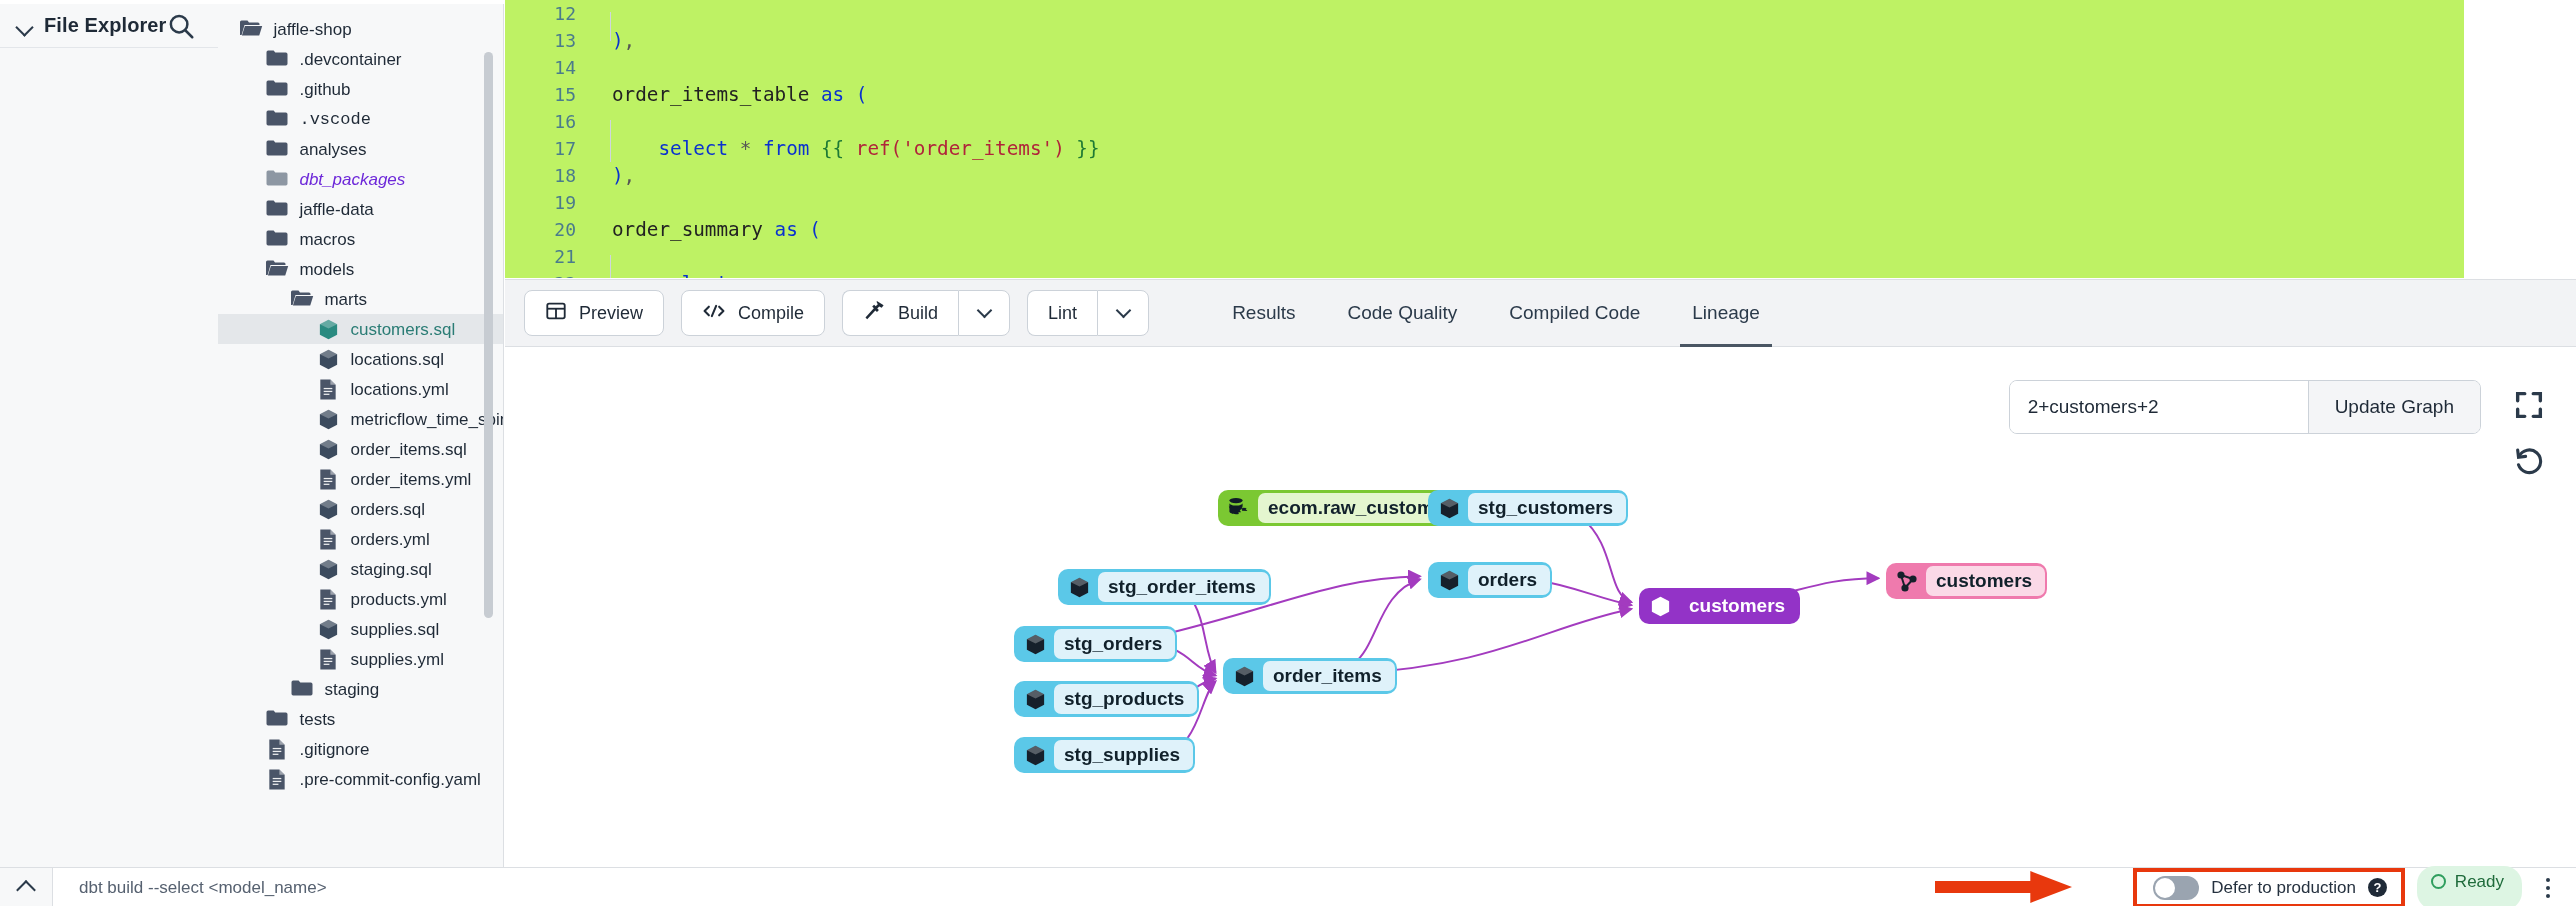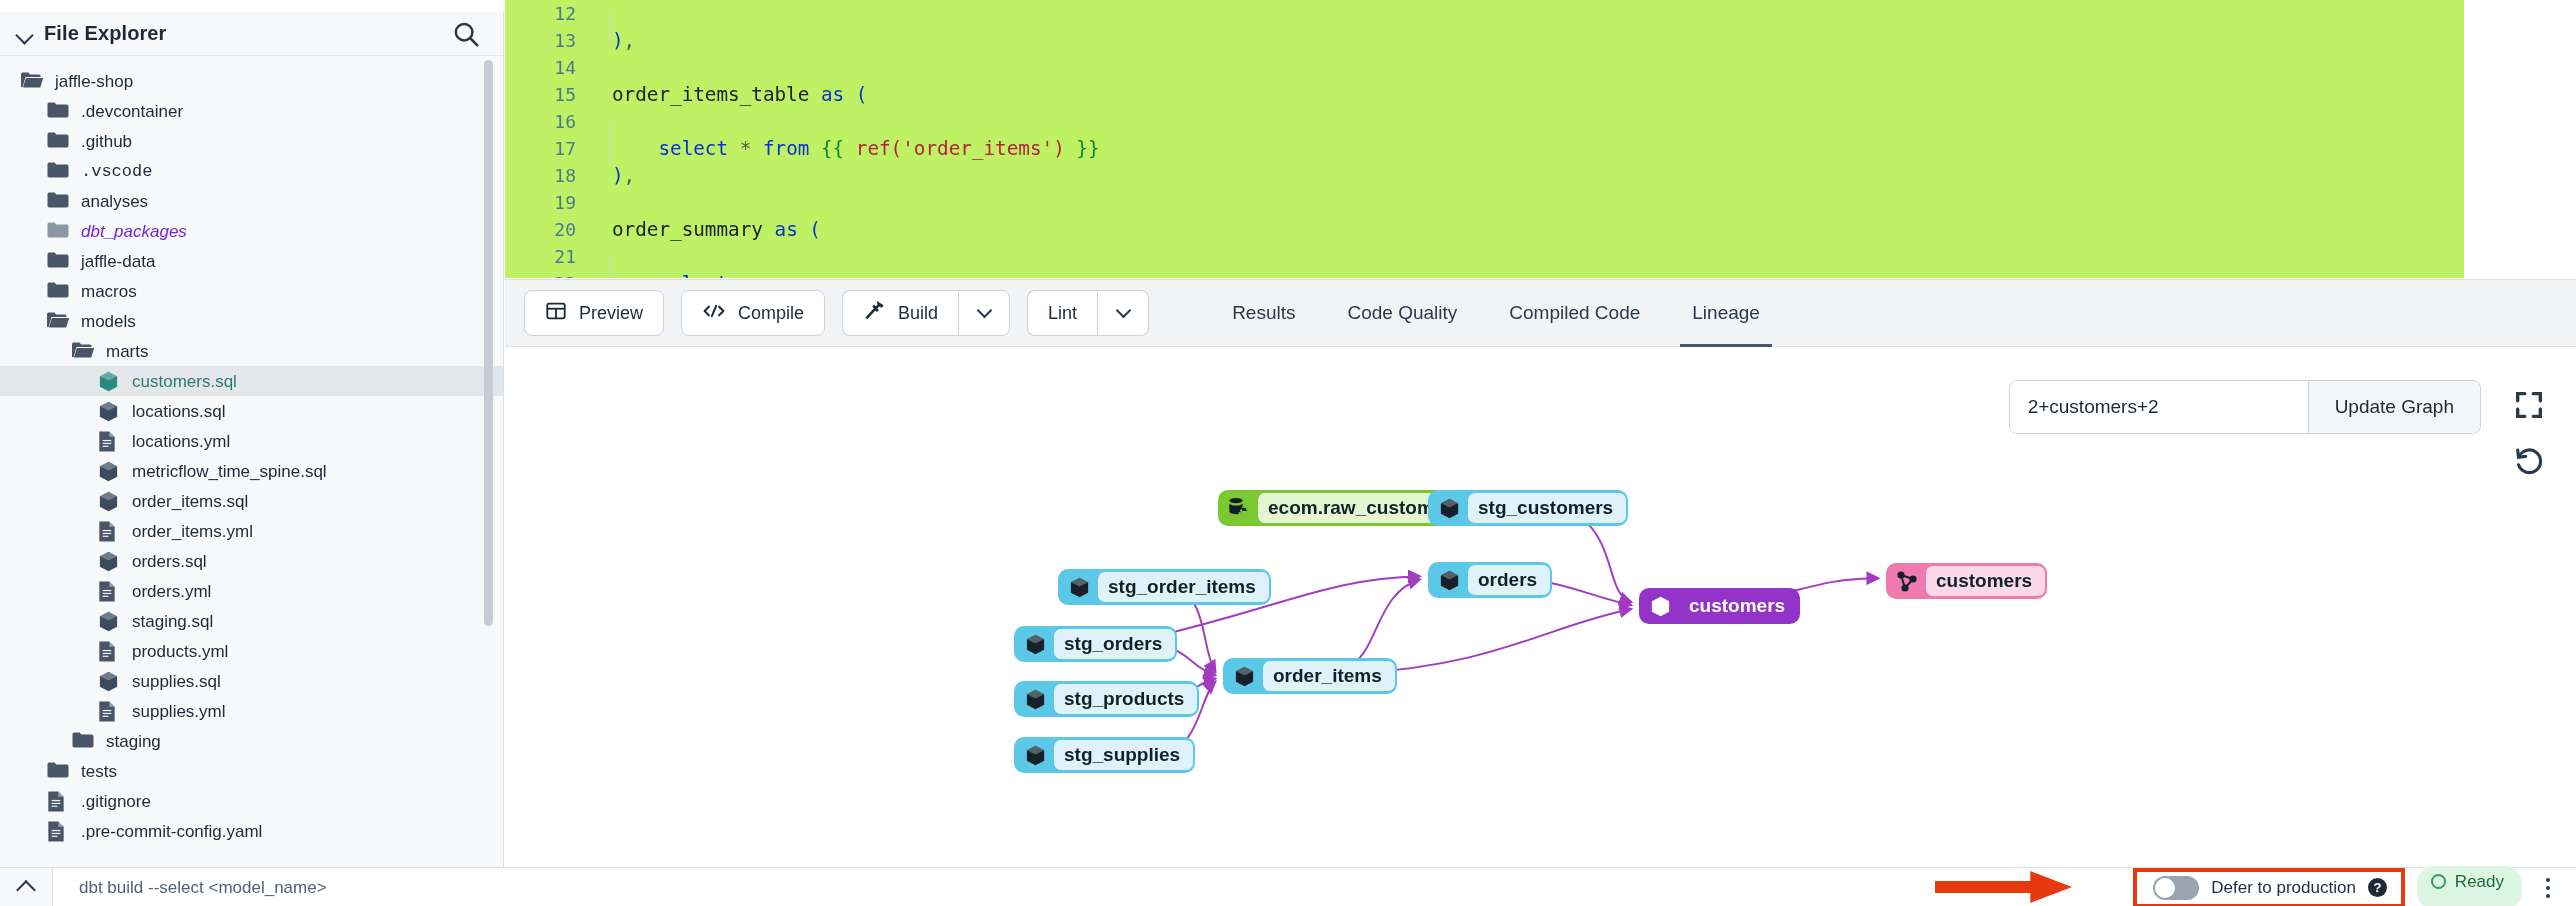--- a/index.html
+++ b/index.html
@@ -6,23 +6,23 @@
   html, body {
     width: 2576px; height: 907px;
     font-family: "Liberation Sans", sans-serif;
     background: #ffffff;
     overflow: hidden;
   }
   #app { position: relative; width: 2576px; height: 907px; }
 
   
   #sidebar {
-    position: absolute; left: 0; top: 12px; width: 504px; height: 867px;
+    position: absolute; left: 0; top: 4px; width: 504px; height: 867px;
     background: #f7f8f9; border-right: 1px solid #dcdfe3;
-    display: flex; flex-direction: column;
+    display: flex; flex-direction: row;
   }
   #explorer-header {
     height: 44px; display: flex; align-items: center;
     padding: 0 22px 0 14px; border-bottom: 1px solid #e3e6ea;
     background: #f7f8f9;
   }
   .chev-down {
     width: 22px; height: 22px; flex: 0 0 22px; position: relative;
     margin-right: 8px;
   }
@@ -32,21 +32,21 @@
     border-right: 2.6px solid #2b3a4a; border-bottom: 2.6px solid #2b3a4a;
     transform: rotate(45deg);
   }
   #explorer-title {
     font-size: 20px; font-weight: bold; color: #1f2a37; letter-spacing: 0.1px;
     flex: 1;
   }
   #explorer-search { width: 30px; height: 30px; cursor: pointer; }
 
   #tree {
-    flex: 1; overflow: hidden; padding-top: 10px; position: relative;
+    flex: 1; overflow: hidden; padding-top: 10px; position: relative; text-align: center;
   }
   .row {
     height: 30px; display: flex; align-items: center;
     font-size: 17px; color: #1f2a37; white-space: nowrap;
     cursor: pointer;
   }
   .row.selected { background: #e4e7ea; }
   .row .ico { width: 26px; height: 22px; flex: 0 0 26px; margin-right: 9px; position: relative; }
   .row .lbl { line-height: 1; }
   .row.muted .lbl { color: #6d28d9; font-style: italic; }

